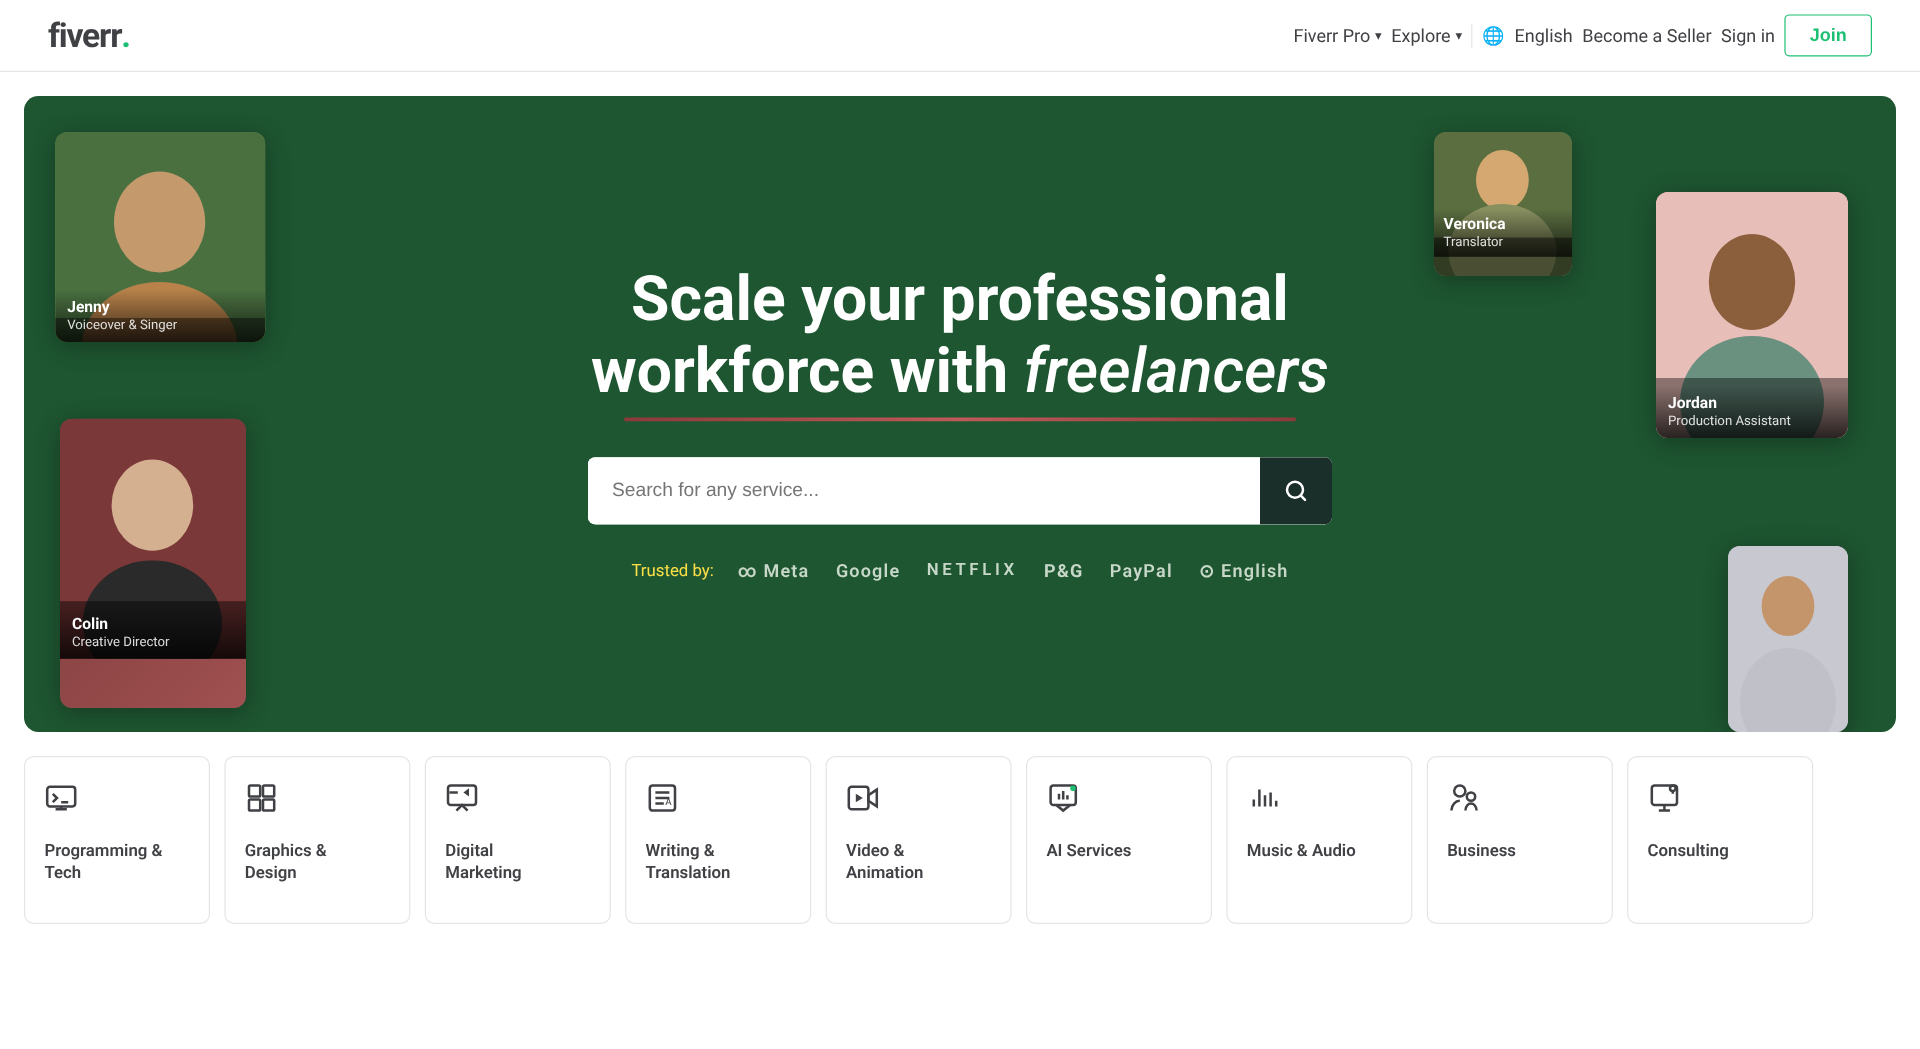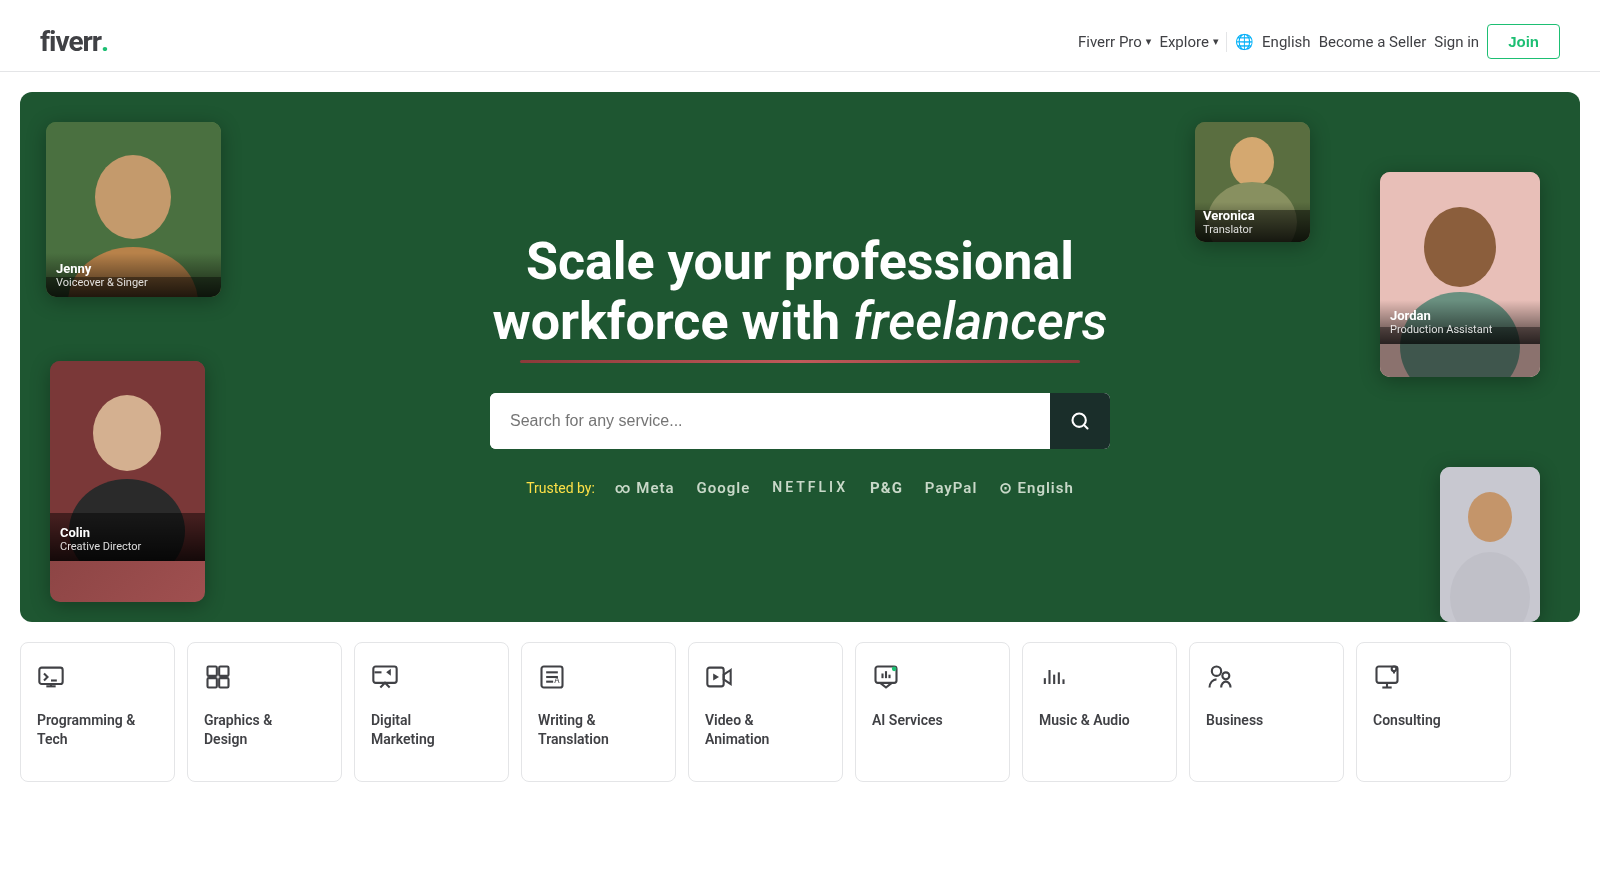--- a/index.html
+++ b/index.html
@@ -7,21 +7,20 @@
 
     
     .header {
       display: flex;
       align-items: center;
       justify-content: space-between;
       padding: 0 40px;
       height: 60px;
       border-bottom: 1px solid #e4e5e7;
       background: #fff;
-      margin-top: 12px;
     }
     .logo {
       display: flex;
       align-items: center;
       font-size: 28px;
       font-weight: 700;
       color: #404145;
       letter-spacing: -1px;
     }
     .logo-dot { color: #1dbf73; }
@@ -289,36 +288,36 @@
         <rect x="0" y="155" width="175" height="55" fill="rgba(0,0,0,0.4)"></rect>
       </svg>
     </div>
     <div class="card-label" style="position:absolute;bottom:0;left:0;right:0;padding:8px 10px;">
       <div class="card-name">Jenny</div>
       <div class="card-role">Voiceover &amp; Singer</div>
     </div>
   </div>
 
   <div class="freelancer-card card-veronica">
-    <div style="position:relative;width:115px;height:120px;text-decoration:underline;">
+    <div style="position:relative;width:115px;height:104px;text-decoration:underline;">
       <svg viewBox="0 0 115 120" width="115" height="120">
         <rect width="115" height="120" fill="#5a6e40"></rect>
         <ellipse cx="57" cy="40" rx="22" ry="25" fill="#d4a870"></ellipse>
         <ellipse cx="57" cy="100" rx="45" ry="40" fill="#889060"></ellipse>
         <rect x="0" y="88" width="115" height="32" fill="rgba(0,0,0,0.45)"></rect>
       </svg>
       <div class="card-label" style="position:absolute;bottom:0;left:0;right:0;padding:6px 8px;">
         <div class="card-name">Veronica</div>
         <div class="card-role">Translator</div>
       </div>
     </div>
   </div>
 
   <div class="freelancer-card card-jordan">
-    <div style="position:relative;width:160px;height:172px;">
+    <div style="position:relative;width:160px;height:205px;">
       <svg viewBox="0 0 160 205" width="160" height="205">
         <rect width="160" height="205" fill="#e8bfb8"></rect>
         <ellipse cx="80" cy="75" rx="36" ry="40" fill="#8b5e3c"></ellipse>
         <ellipse cx="80" cy="175" rx="60" ry="55" fill="#6a9080"></ellipse>
         <rect x="0" y="155" width="160" height="50" fill="rgba(0,0,0,0.4)"></rect>
       </svg>
       <div class="card-label" style="position:absolute;bottom:0;left:0;right:0;padding:8px 10px;">
         <div class="card-name">Jordan</div>
         <div class="card-role">Production Assistant</div>
       </div>

